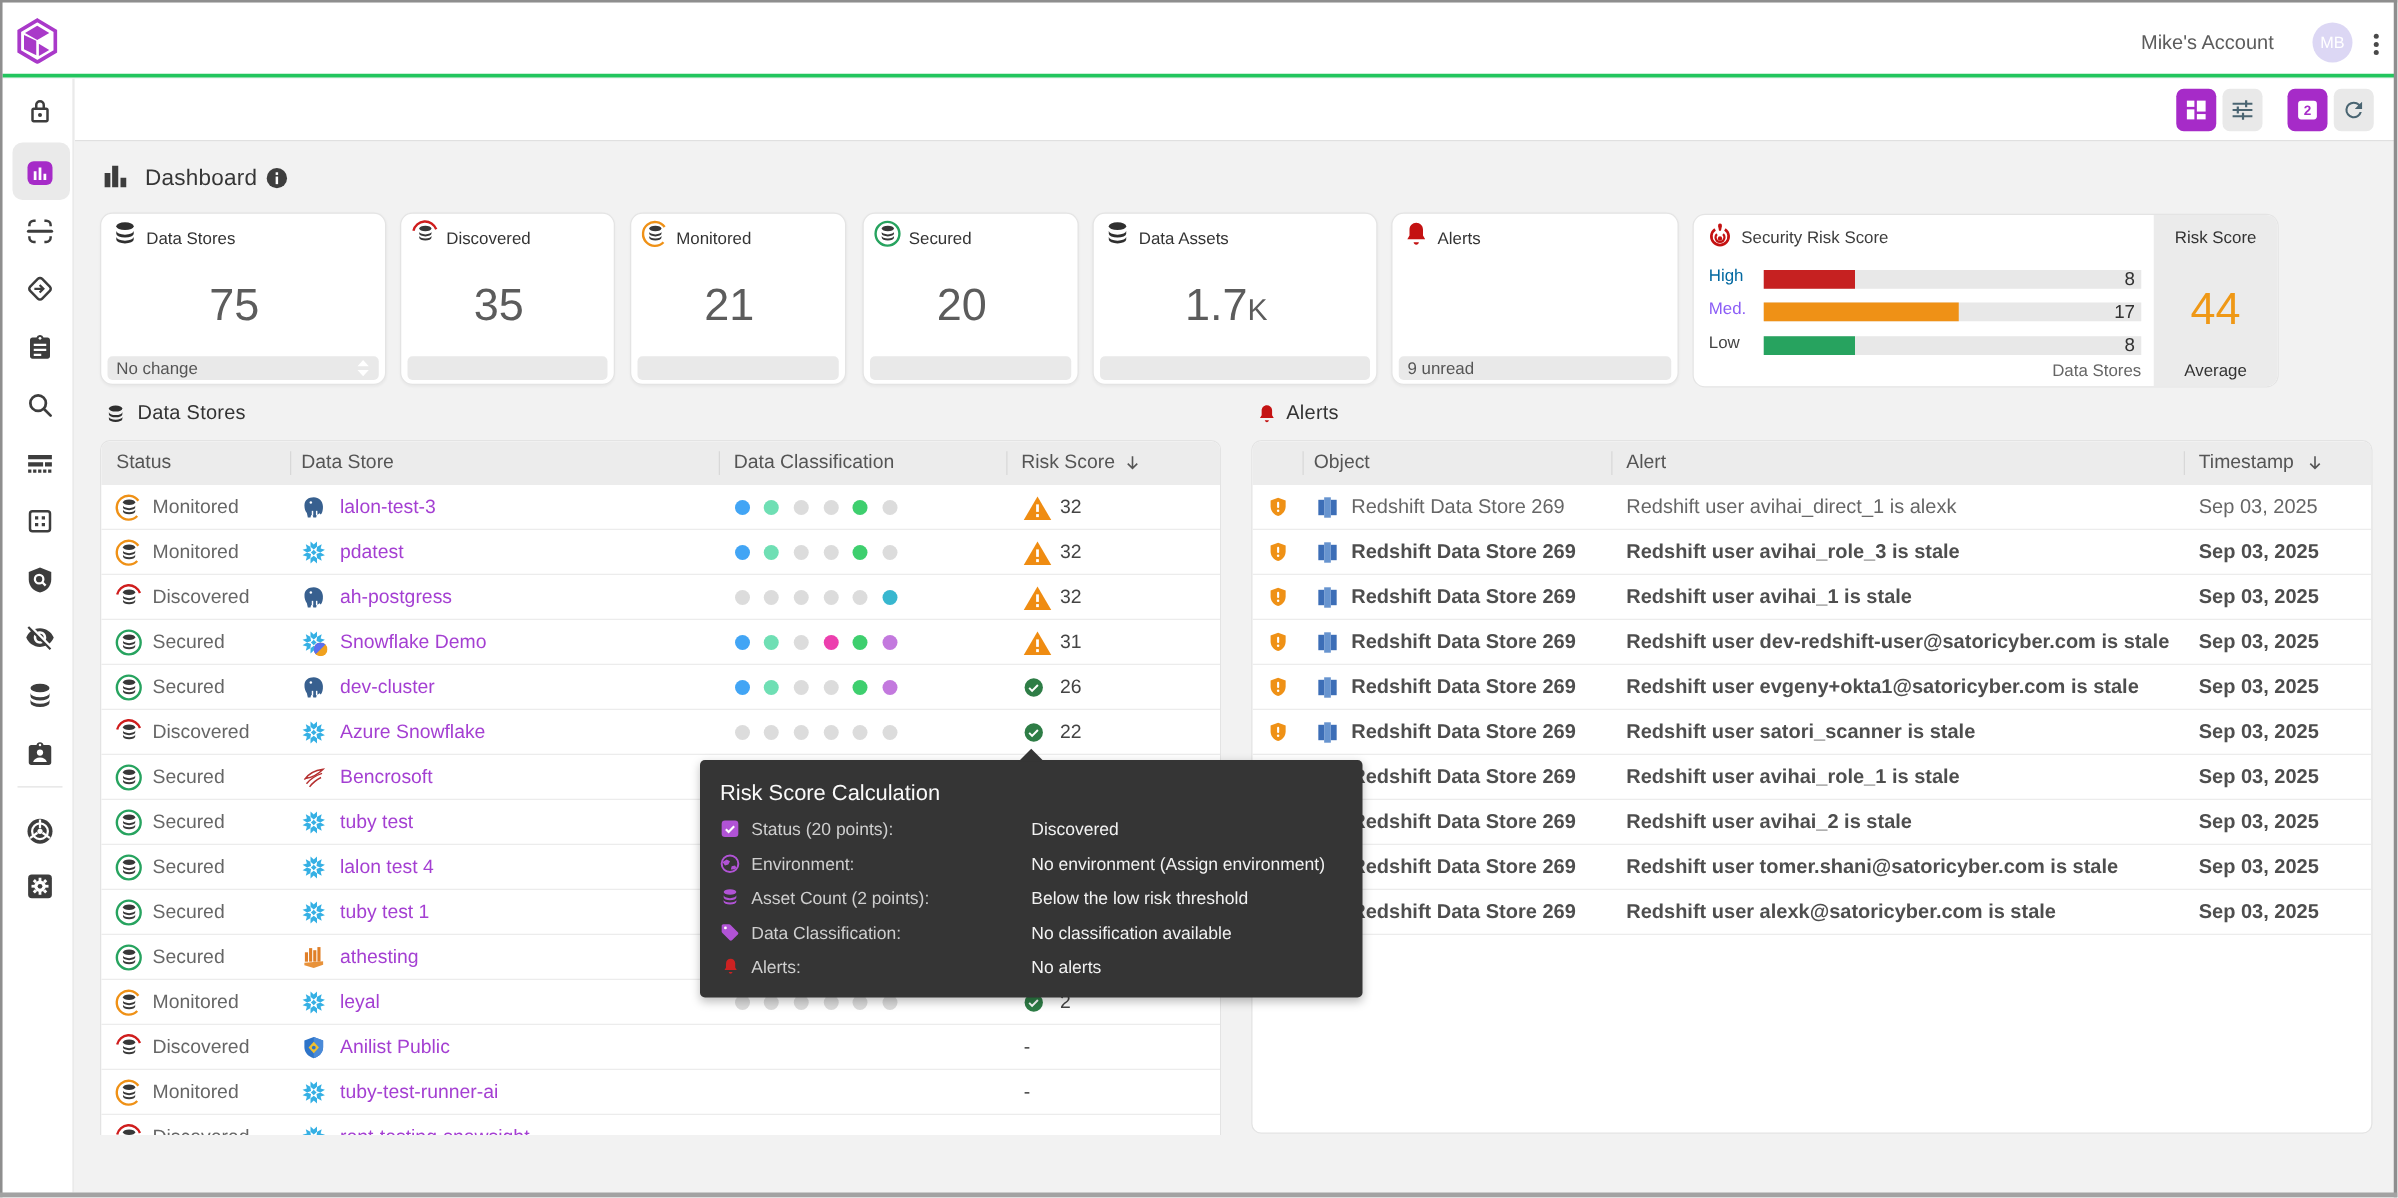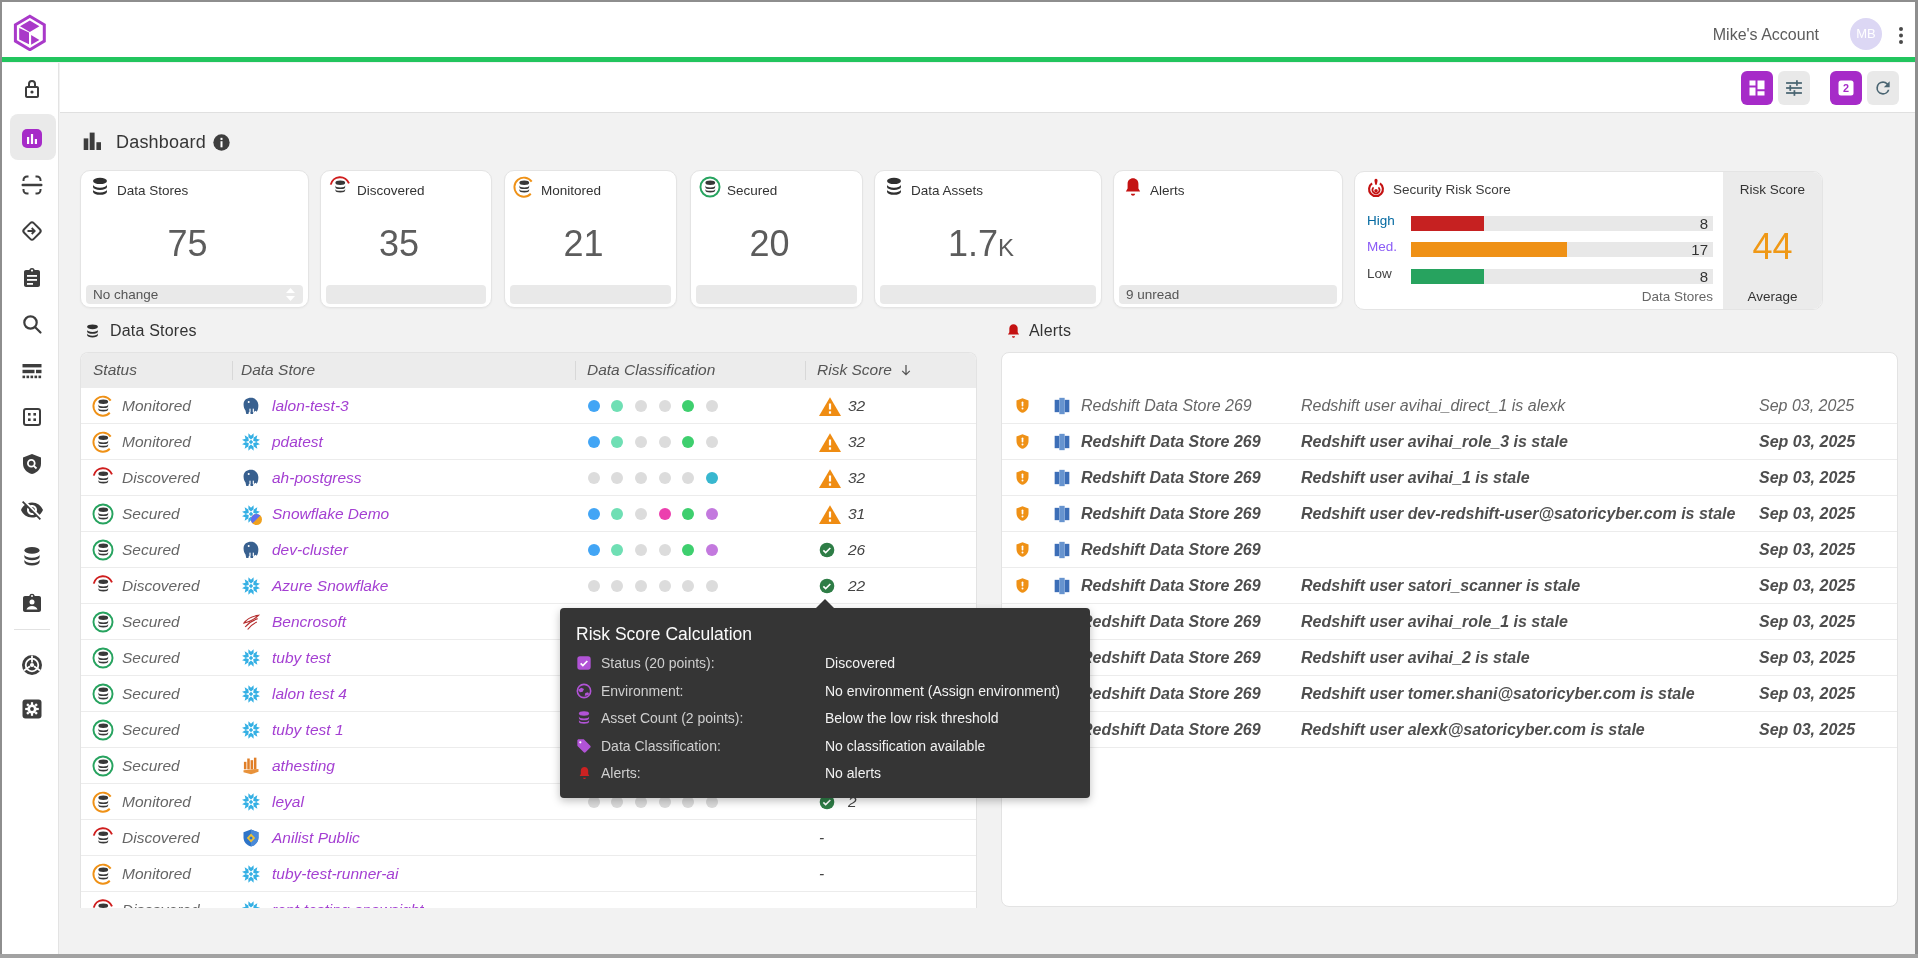--- a/index.html
+++ b/index.html
@@ -5,21 +5,21 @@
   * { margin:0; padding:0; box-sizing:border-box; }
   html,body { width:1918px; height:958px; overflow:hidden; }
   body { font-family:"Liberation Sans", sans-serif; background:#f2f2f2; position:relative; }
   .abs { position:absolute; }
   
   #frame-top { left:0; top:0; width:1918px; height:2px; background:#8e8e8e; z-index:50; }
   #frame-left { left:0; top:0; width:2px; height:958px; background:#8e8e8e; z-index:50; }
   #frame-right { left:1915px; top:0; width:3px; height:958px; background:#8e8e8e; z-index:50; }
   #frame-bottom { left:0; top:954px; width:1918px; height:4px; background:#a2a2a2; z-index:50; }
 
-  #topbar { left:2px; top:2px; width:1914px; height:60px; background:#fff; border-bottom:5px solid #22c55e; }
+  #topbar { left:2px; top:2px; width:1914px; height:60px; background:#fff; border-bottom:3px solid #22c55e; }
   #mike { right:97px; top:24px; font-size:16px; color:#5c5c5c; }
   #avatar { left:1848px; top:16px; width:32px; height:32px; border-radius:50%; background:#dcd7f4; color:#fff; font-size:13px; text-align:center; line-height:32px; }
 
   #sidebar { left:2px; top:63px; width:57px; height:891px; background:#fff; border-right:1px solid #e3e3e3; }
   .sico { position:absolute; left:18px; }
   #side-active { left:8px; top:51px; width:46px; height:46px; background:#eaeaea; border-radius:8px; }
   #side-active-in { left:20px; top:66px; width:20px; height:19px; background:#a62bc8; border-radius:5px; }
   #side-div { left:12px; top:566px; width:36px; height:1px; background:#e2e2e2; }
 
   #toolbar { left:60px; top:63px; width:1856px; height:50px; background:#fff; border-bottom:1px solid #e0e0e0; }
@@ -34,21 +34,21 @@
   .card .cnum { position:absolute; top:52px; left:0; right:14px; text-align:center; font-size:36px; color:#5c5c5c; }
   .card .cico { position:absolute; left:8px; top:5px; }
   .card .cpill { position:absolute; left:5px; right:5px; top:114px; height:19px; background:#e9e9e9; border-radius:4px; font-size:13.5px; color:#555; line-height:19.5px; padding-left:7px; }
 
   #riskpanel { left:1354px; top:171px; width:469px; height:139px; background:#fff; border:1px solid #e4e4e4; border-radius:10px; }
 
   
   .sechead { position:absolute; top:322px; font-size:16px; font-weight:normal; color:#333; letter-spacing:0.2px; }
 
   
-  .panel { position:absolute; top:352px; width:897px; background:#fff; border:1px solid #e3e3e3;font-style:italic; }
+  .panel { position:absolute; top:352px; width:897px; background:#fff; border:1px solid #e3e3e3; }
   #ds-panel { left:80px; height:556px; border-bottom:none; border-radius:8px 8px 0 0; overflow:hidden; }
   #al-panel { left:1001px; height:555px; border-radius:8px; overflow:hidden; }
   .thead { position:absolute; left:0; top:0; width:100%; height:35px; background:#ececec; font-size:15.5px; color:#555; }
   .thead .col { position:absolute; top:8px; }
   .vsep { position:absolute; top:8px; width:1px; height:19px; background:#d8d8d8; }
   .trow { position:absolute; left:0; width:100%; height:36px; border-bottom:1px solid #ececec; font-size:15.5px; }
   #al-panel .trow { font-size:16px; }
   .cell { position:absolute; top:9px; }
   .stxt { color:#666; }
   .dsname { color:#a43fd2; }
@@ -725,20 +725,31 @@
       </svg>
     <div class="cell stxt" style="left:41px">Discovered</div>
     <svg class="cell" style="left:160px;top:8px" width="20" height="20" viewBox="0 0 24 24">
         <use href="#i-snow"></use>
       </svg>
     <div class="cell dsname" style="left:191px">rent-testing-snowsight</div>
     <div class="cell risknum" style="left:738px">-</div>
   </div>
 </div>
 <div id="al-panel" class="panel">
+  <div class="thead">
+    <div class="vsep" style="left:40px"></div>
+    <div class="col" style="left:49px">Object</div>
+    <div class="vsep" style="left:287px"></div>
+    <div class="col" style="left:299px">Alert</div>
+    <div class="vsep" style="left:745px"></div>
+    <div class="col" style="left:757px">Timestamp</div>
+    <svg class="col" style="left:843px;top:10px" width="14" height="14" viewBox="0 0 24 24">
+        <path d="M12 3.5 V20 M5.5 13.5 L12 20 L18.5 13.5" stroke="#555" stroke-width="2.2" fill="none"></path>
+      </svg>
+  </div>
   <div class="trow" style="top:35px">
     <svg class="cell" style="left:12px;top:8px" width="17" height="19" viewBox="0 0 24 24">
         <use href="#i-shex"></use>
       </svg>
     <svg class="cell" style="left:50px;top:8px" width="20" height="20" viewBox="0 0 24 24">
         <use href="#i-redshift"></use>
       </svg>
     <div class="cell alert-obj" style="left:79px">Redshift Data Store 269</div>
     <div class="cell alert-al" style="left:299px">Redshift user avihai_direct_1 is alexk</div>
     <div class="cell alert-ts" style="left:757px">Sep 03, 2025</div>
@@ -777,20 +788,21 @@
     <div class="cell alert-ts" style="left:757px">Sep 03, 2025</div>
   </div>
   <div class="trow bold" style="top:179px">
     <svg class="cell" style="left:12px;top:8px" width="17" height="19" viewBox="0 0 24 24">
         <use href="#i-shex"></use>
       </svg>
     <svg class="cell" style="left:50px;top:8px" width="20" height="20" viewBox="0 0 24 24">
         <use href="#i-redshift"></use>
       </svg>
     <div class="cell alert-obj" style="left:79px">Redshift Data Store 269</div>
+    <div class="cell alert-al" style="left:299px">Redshift user evgeny+okta1@satoricyber.com is stale</div>
     <div class="cell alert-ts" style="left:757px">Sep 03, 2025</div>
   </div>
   <div class="trow bold" style="top:215px">
     <svg class="cell" style="left:12px;top:8px" width="17" height="19" viewBox="0 0 24 24">
         <use href="#i-shex"></use>
       </svg>
     <svg class="cell" style="left:50px;top:8px" width="20" height="20" viewBox="0 0 24 24">
         <use href="#i-redshift"></use>
       </svg>
     <div class="cell alert-obj" style="left:79px">Redshift Data Store 269</div>

